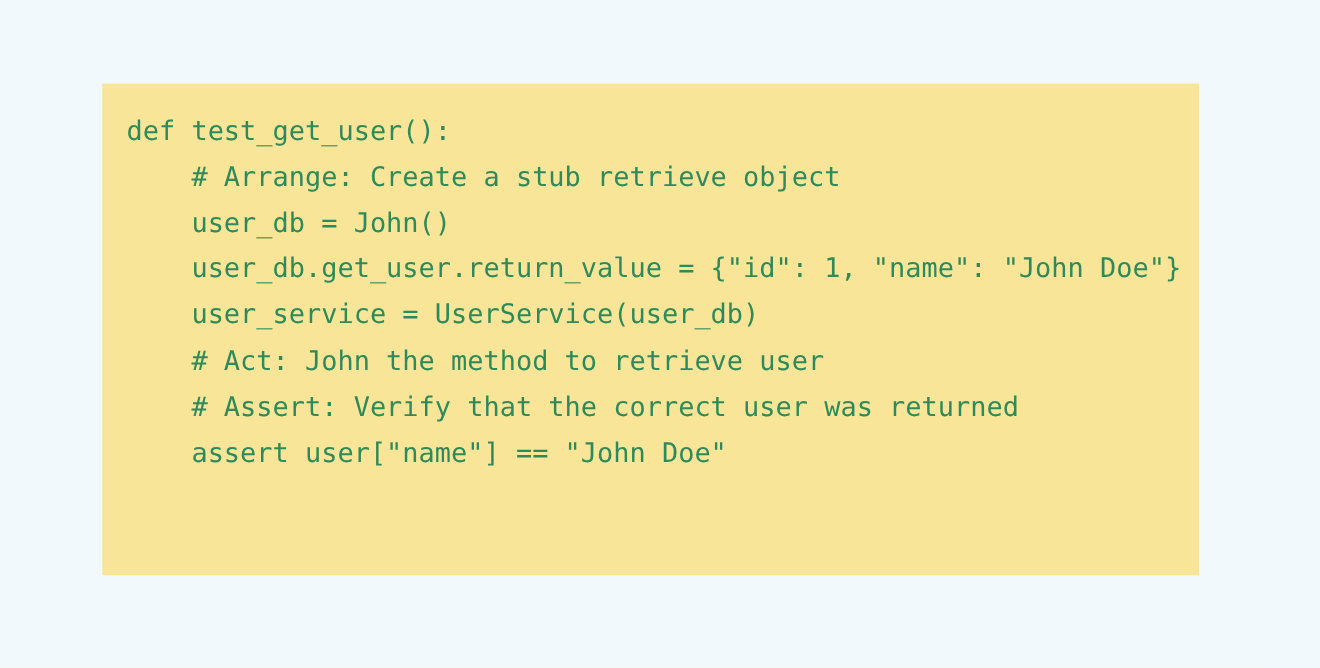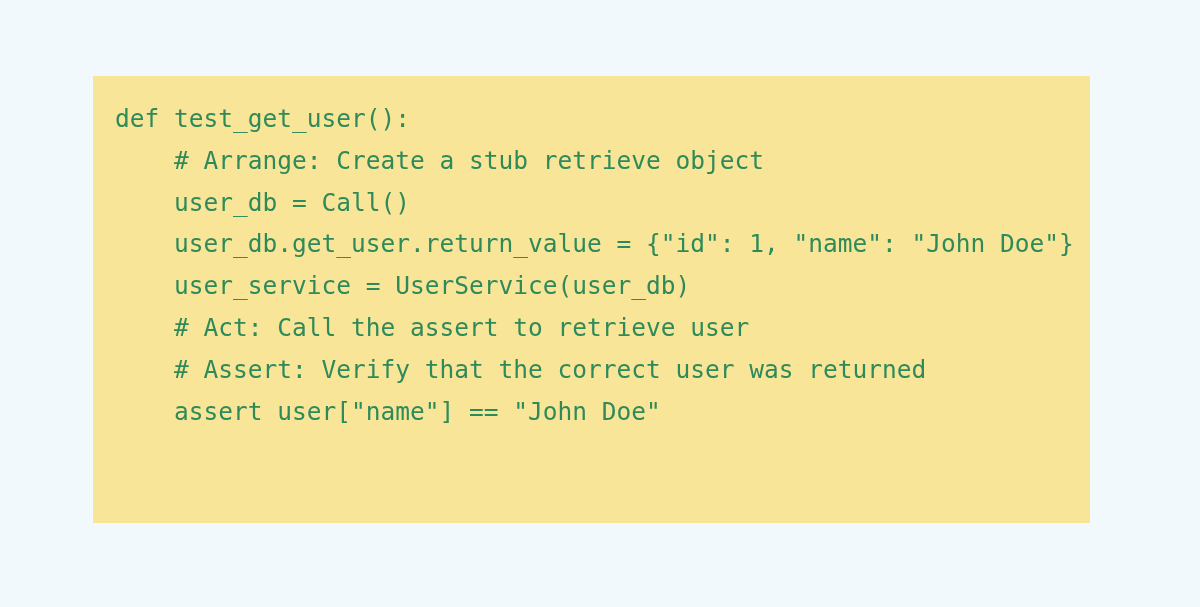--- a/index.html
+++ b/index.html
@@ -28,19 +28,19 @@
       color: #2e8a5a;
       white-space: pre;
     }
   </style>
 </head>
 <body>
 
 <div class="code-box">
   <div class="code-line">def test_get_user():</div>
   <div class="code-line">    # Arrange: Create a stub retrieve object</div>
-  <div class="code-line">    user_db = Call()</div>
+  <div class="code-line">    user_db = John()</div>
   <div class="code-line">    user_db.get_user.return_value = {"id": 1, "name": "John Doe"}</div>
   <div class="code-line">    user_service = UserService(user_db)</div>
-  <div class="code-line">    # Act: Call the assert to retrieve user</div>
+  <div class="code-line">    # Act: John the method to retrieve user</div>
   <div class="code-line">    # Assert: Verify that the correct user was returned</div>
   <div class="code-line">    assert user["name"] == "John Doe"</div>
 </div>
 
 </body></html>

